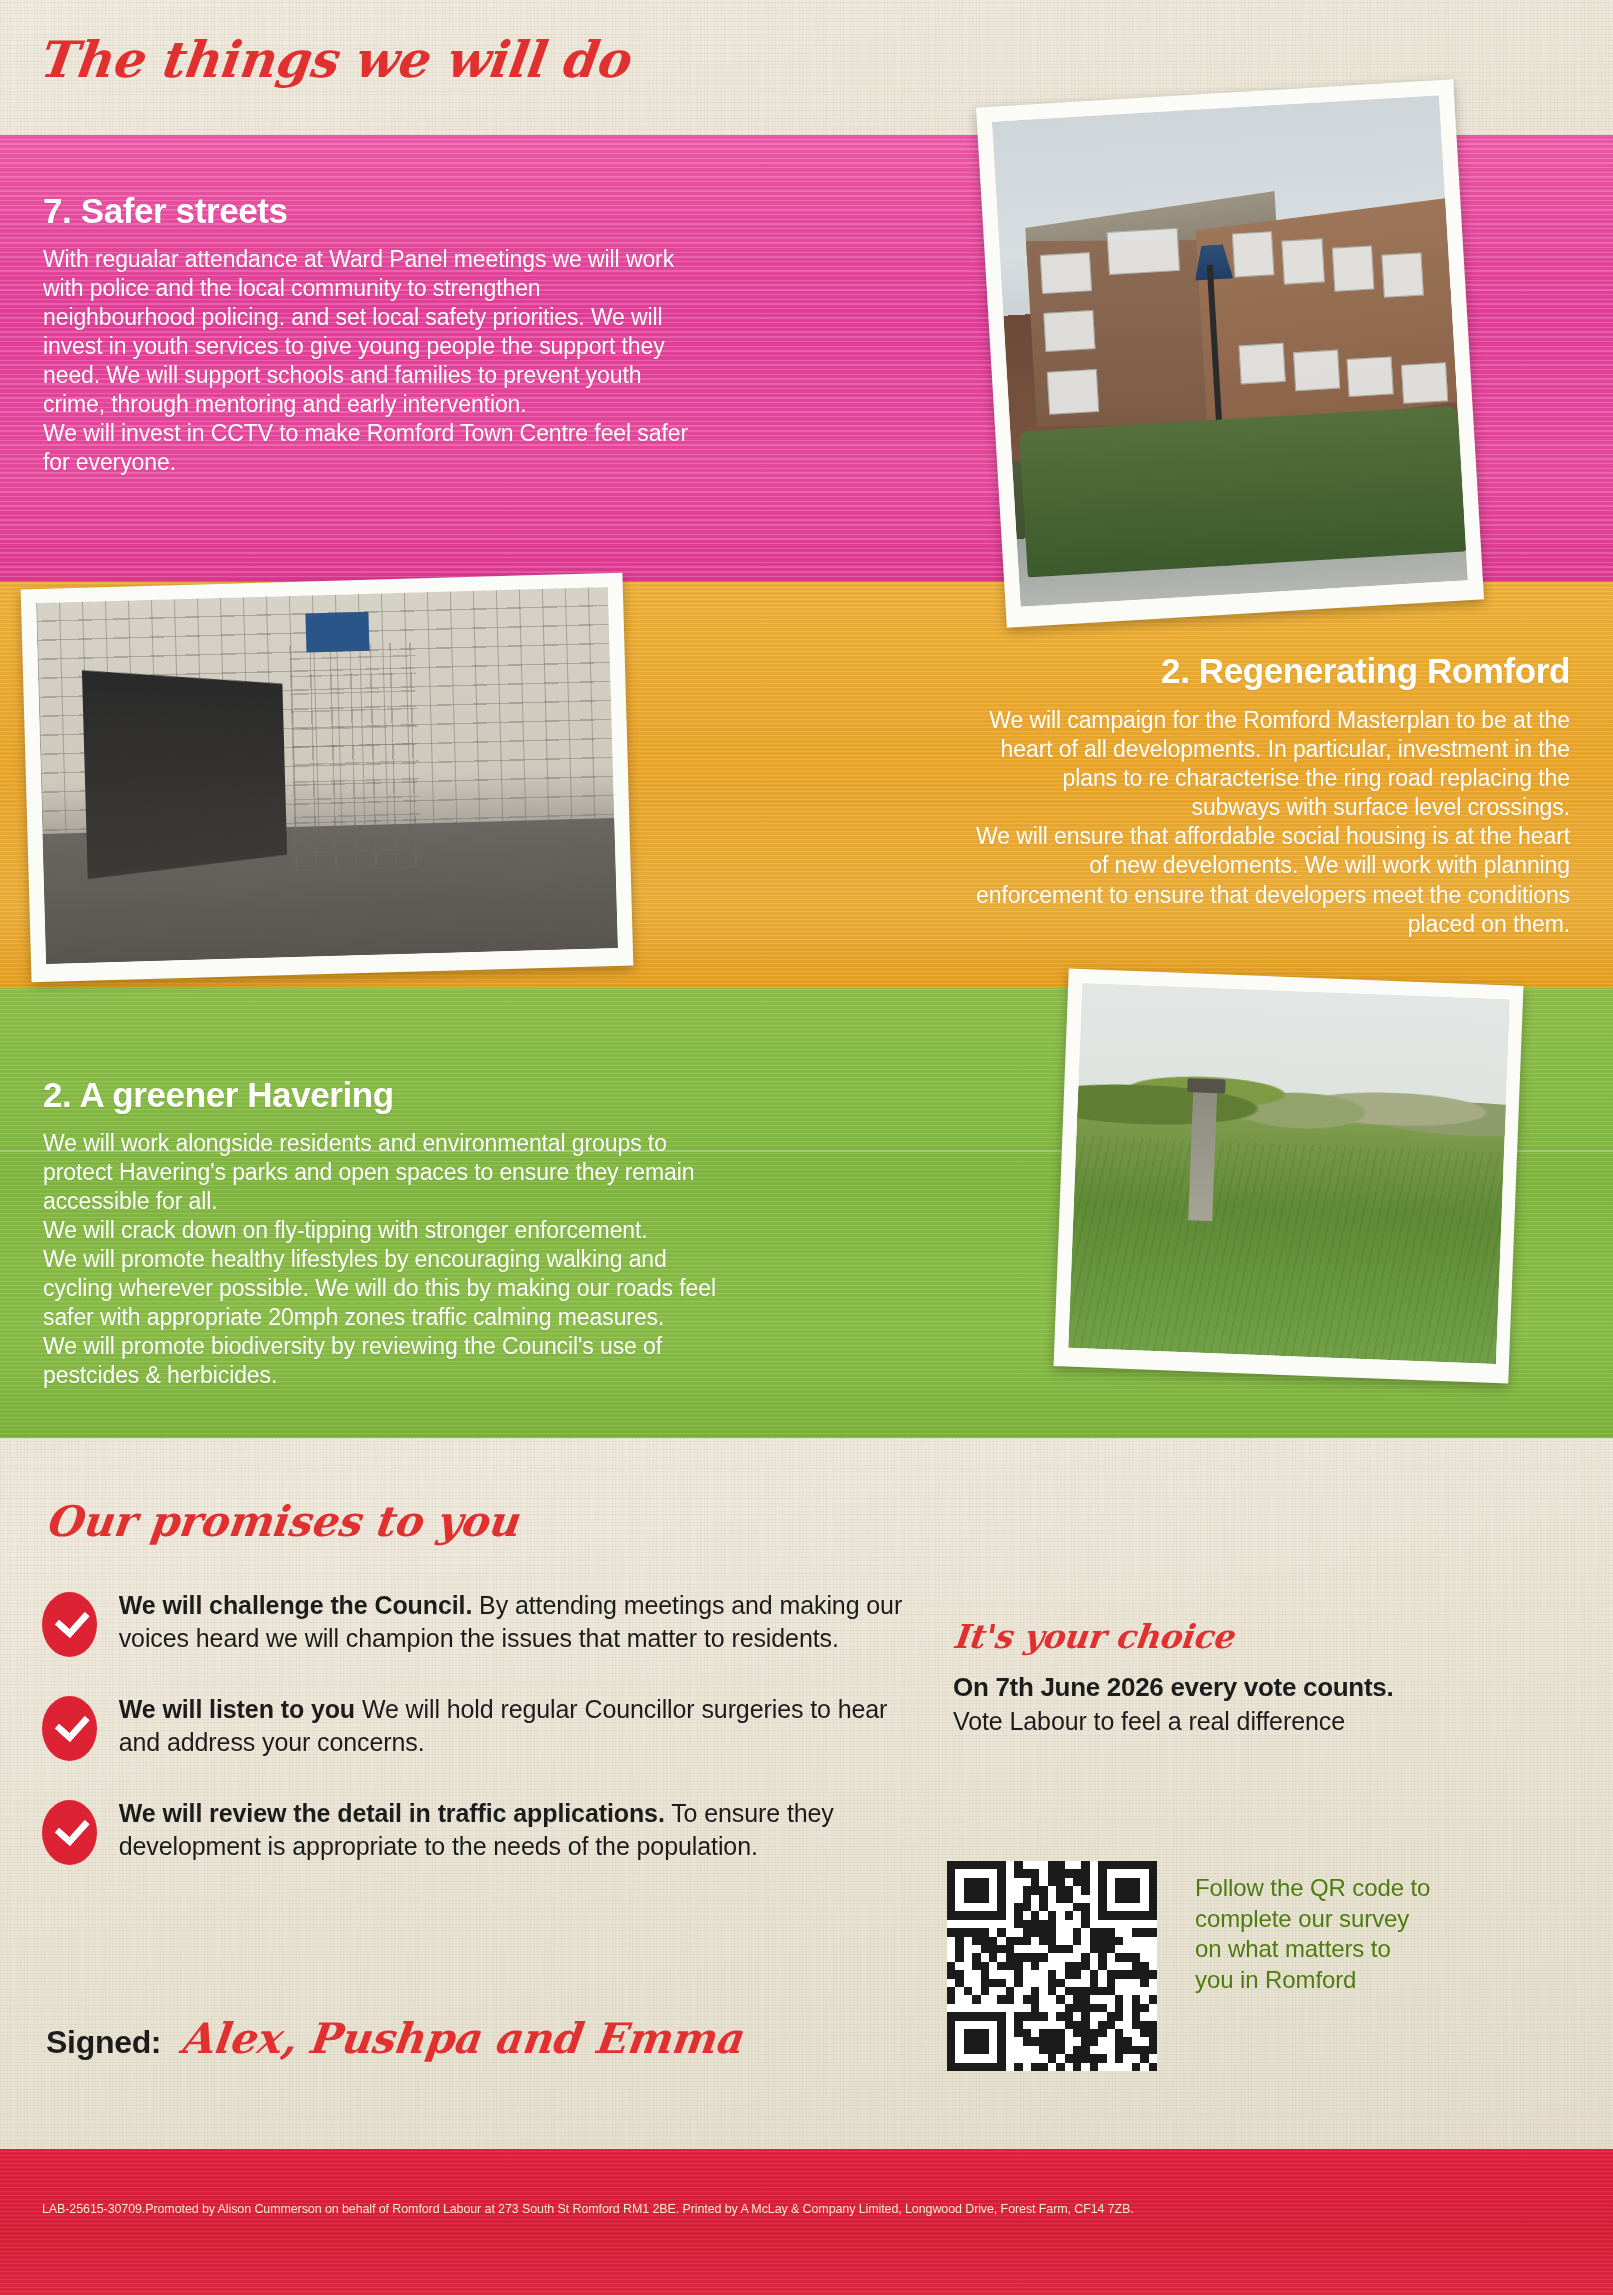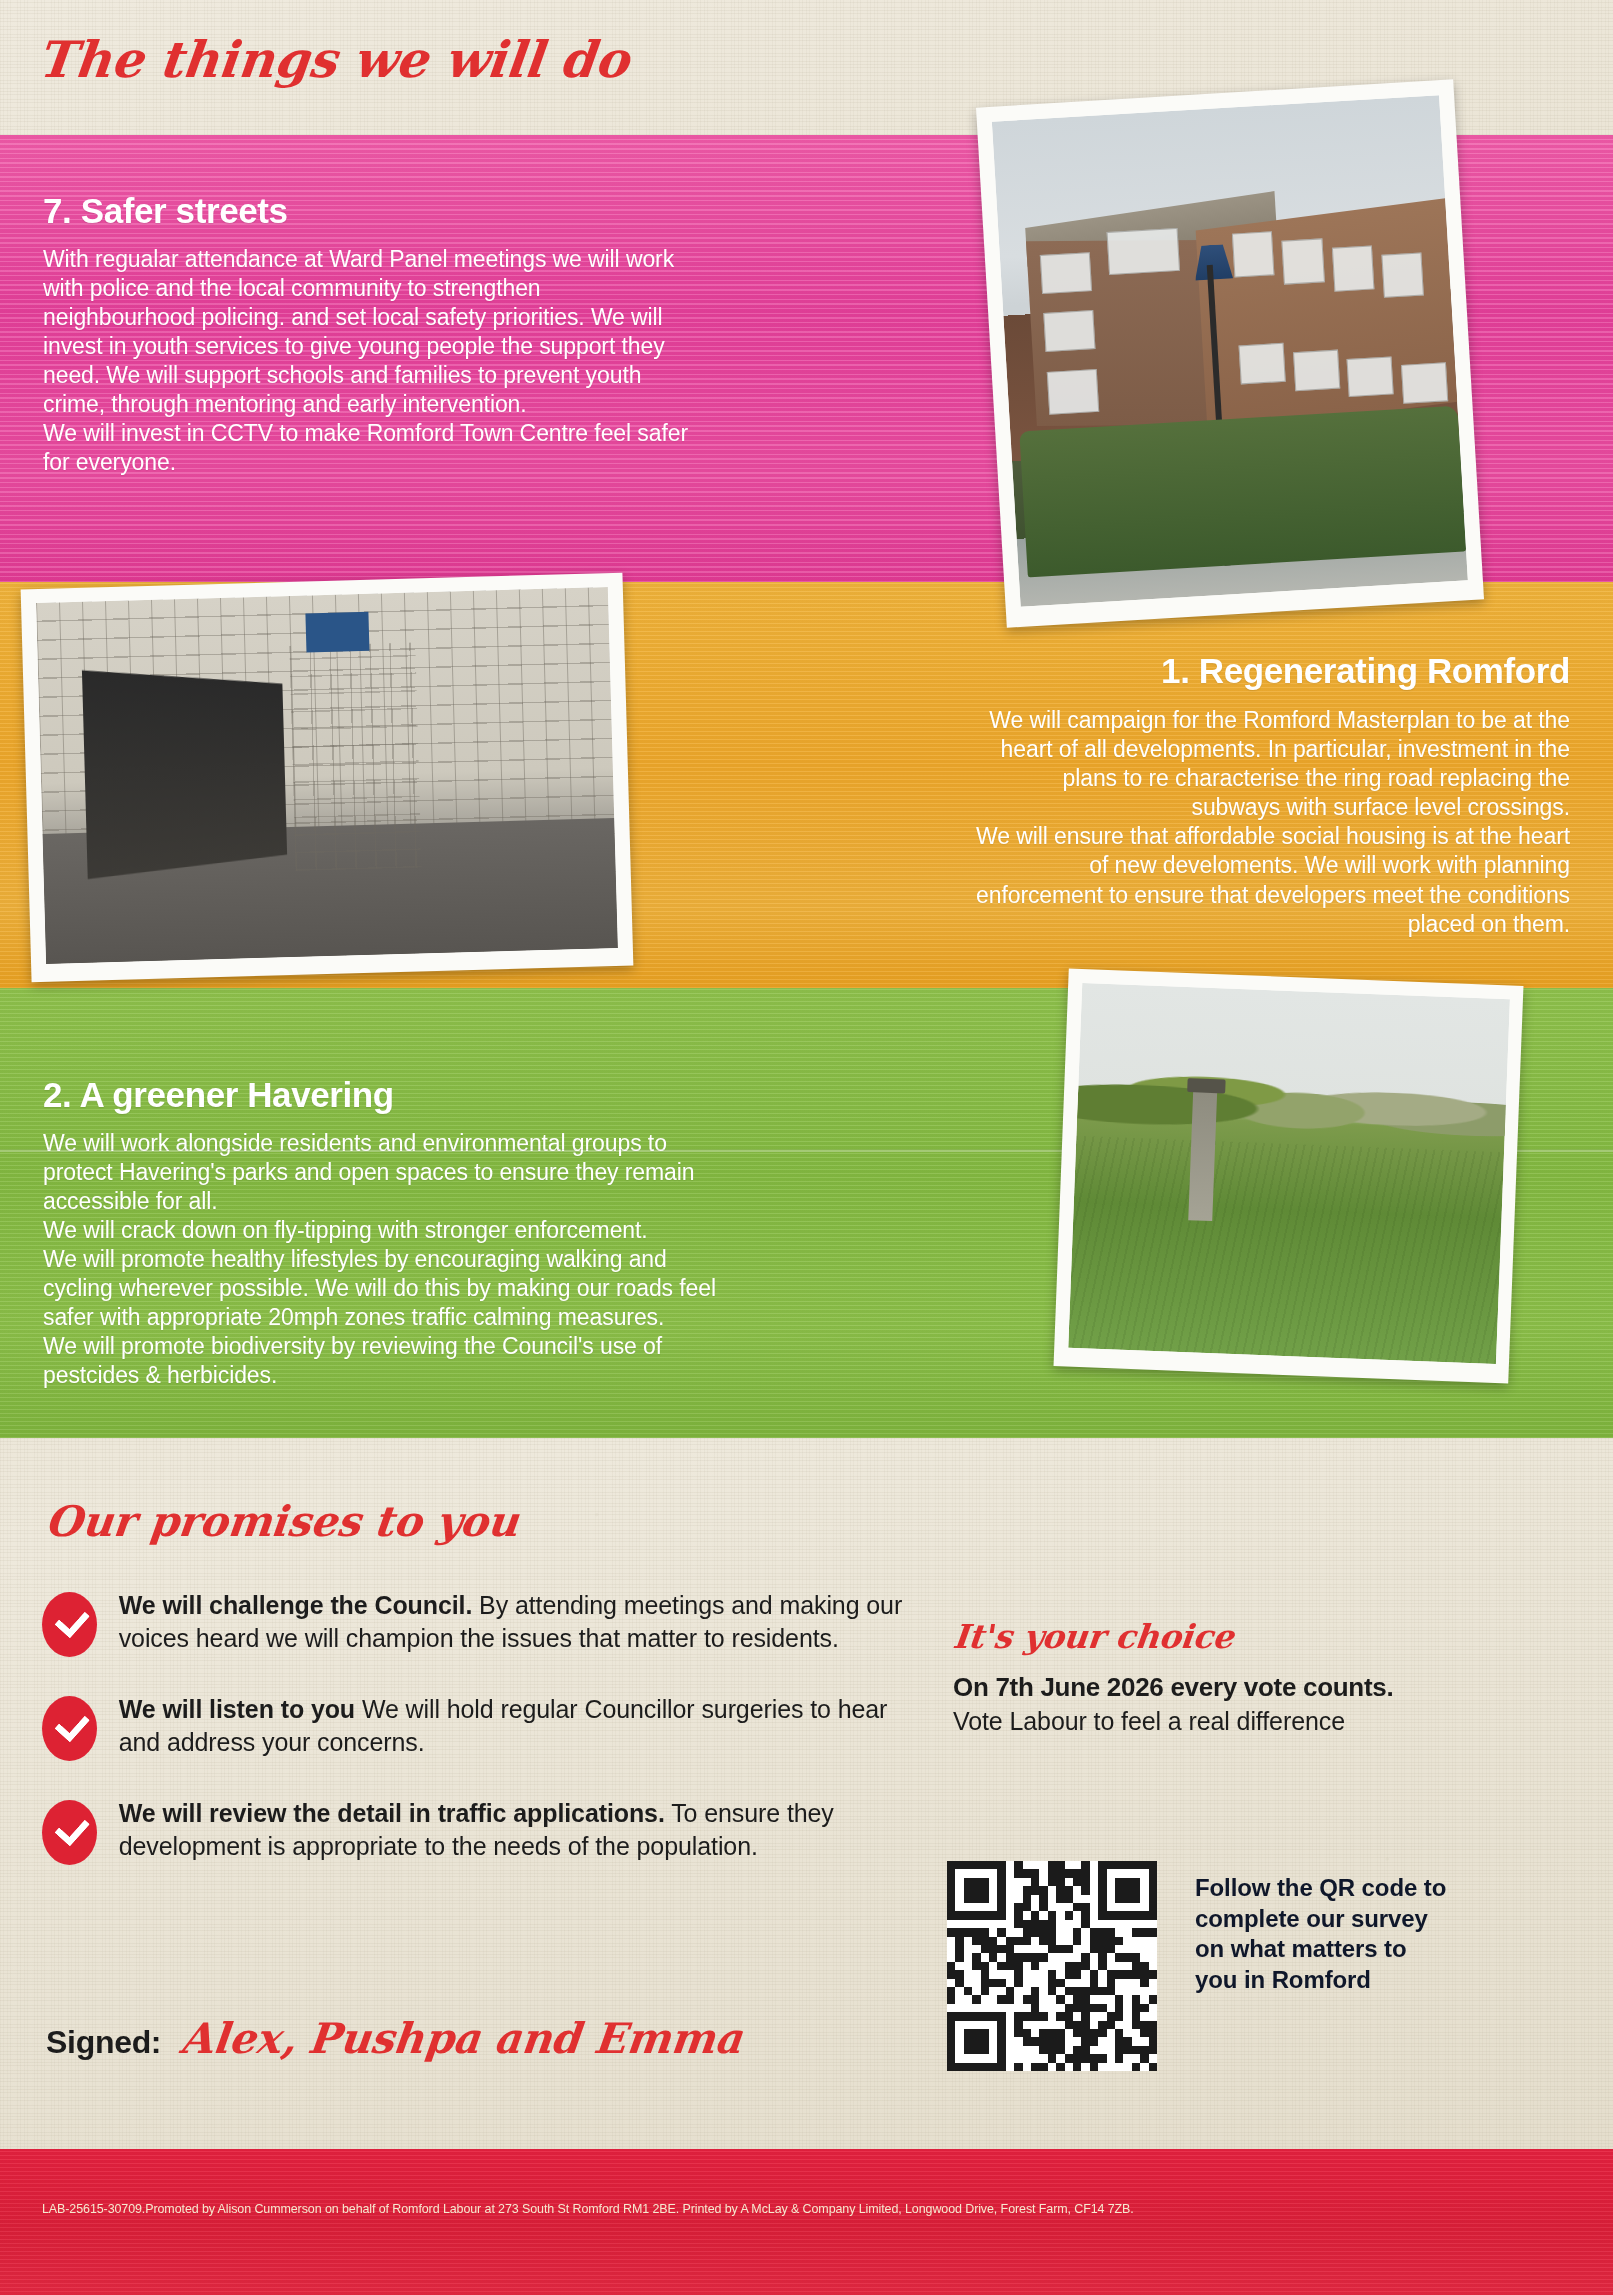--- a/index.html
+++ b/index.html
@@ -320,22 +320,22 @@
   #qr-code {
     width: 210px; height: 210px;
     background: #ffffff;
     display: grid;
     grid-template-columns: repeat(25, 1fr);
     grid-template-rows: repeat(25, 1fr);
   }
   #qr-code i { display: block; background: #1b1b1b; }
   #qr-caption {
     margin-left: 38px;
-    font-size: 24px; line-height: 1.28; font-weight: 700;
-    color: #0f172a; letter-spacing: -0.1px; white-space: pre-line;
+    font-size: 24px; line-height: 1.28; font-weight: 400;
+    color: #4d7c0f; letter-spacing: -0.1px; white-space: pre-line;
     padding-top: 12px;
   }
 
   
   #footer-imprint {
     position: absolute; left: 42px; top: 2201px;
     font-size: 13px; color: #f6e9cf; z-index: 8;
     letter-spacing: -0.1px; white-space: nowrap;
     transform: scaleX(0.96); transform-origin: left center;
   }
@@ -383,21 +383,21 @@
     <div class="police-win" style="left:64%;top:51%;width:10%;height:8%;"></div>
     <div class="police-win" style="left:76%;top:53%;width:10%;height:8%;"></div>
     <div class="police-win" style="left:88%;top:55%;width:10%;height:8%;"></div>
     <div class="police-lamp-head"></div>
     <div class="police-lamp-post"></div>
     <div class="police-hedge"></div>
   </div>
 </div>
 
 <div id="regenerating-block">
-  <div class="section-heading">1. Regenerating Romford</div>
+  <div class="section-heading">2. Regenerating Romford</div>
   <div class="section-body">We will campaign for the Romford Masterplan to be at the
 heart of all developments. In particular, investment in the
 plans to re characterise the ring road replacing the
 subways with surface level crossings.
 We will ensure that affordable social housing is at the heart
 of new develoments. We will work with planning
 enforcement to ensure that developers meet the conditions
 placed on them.</div>
 </div>
 

